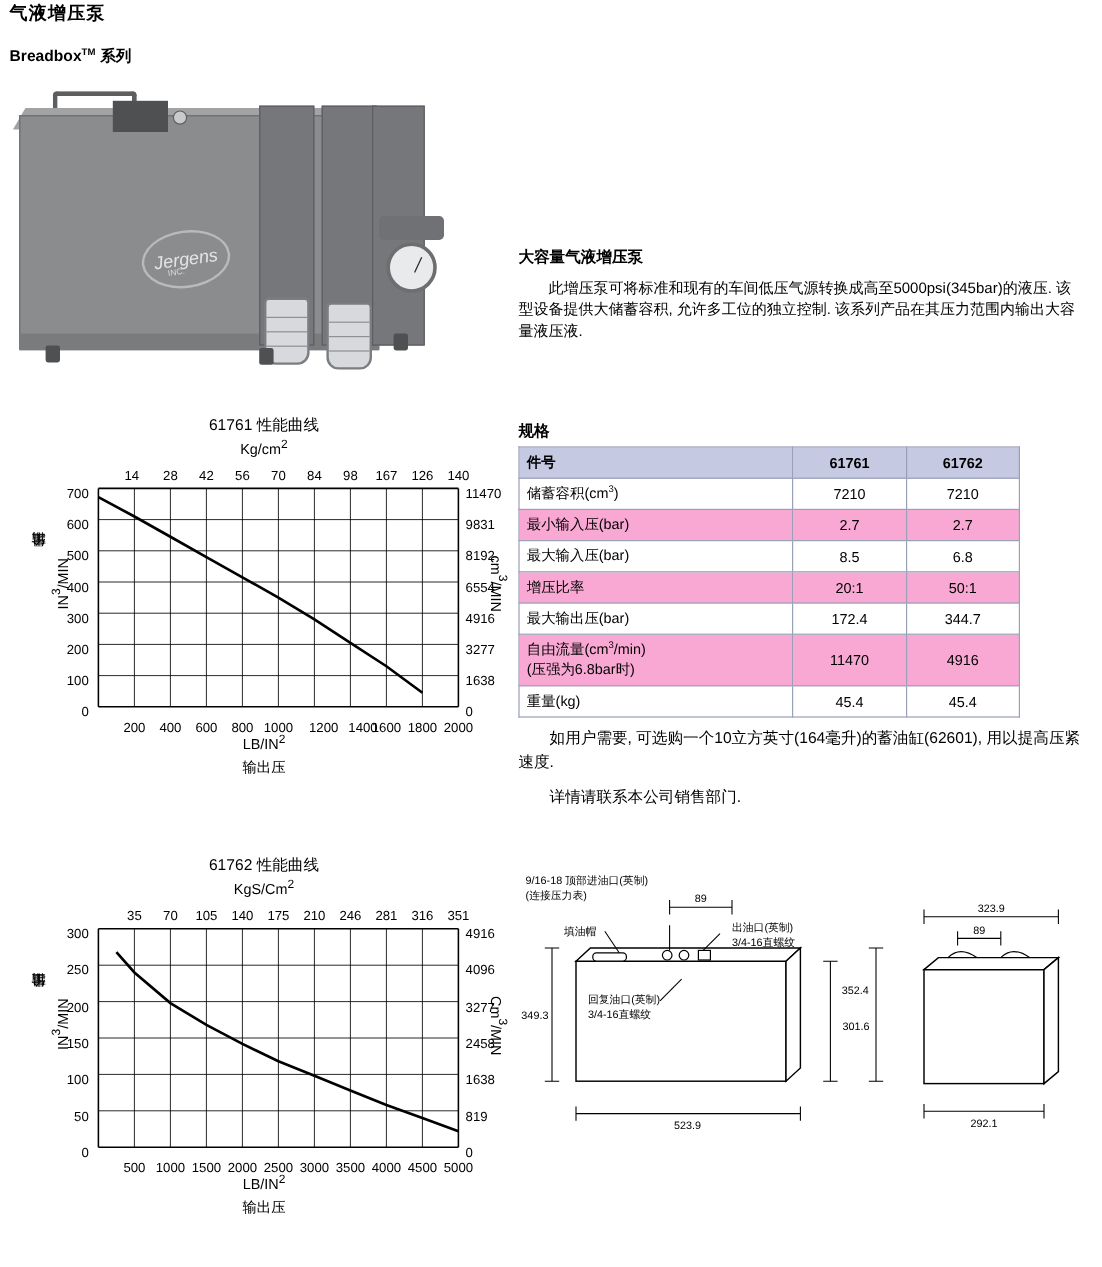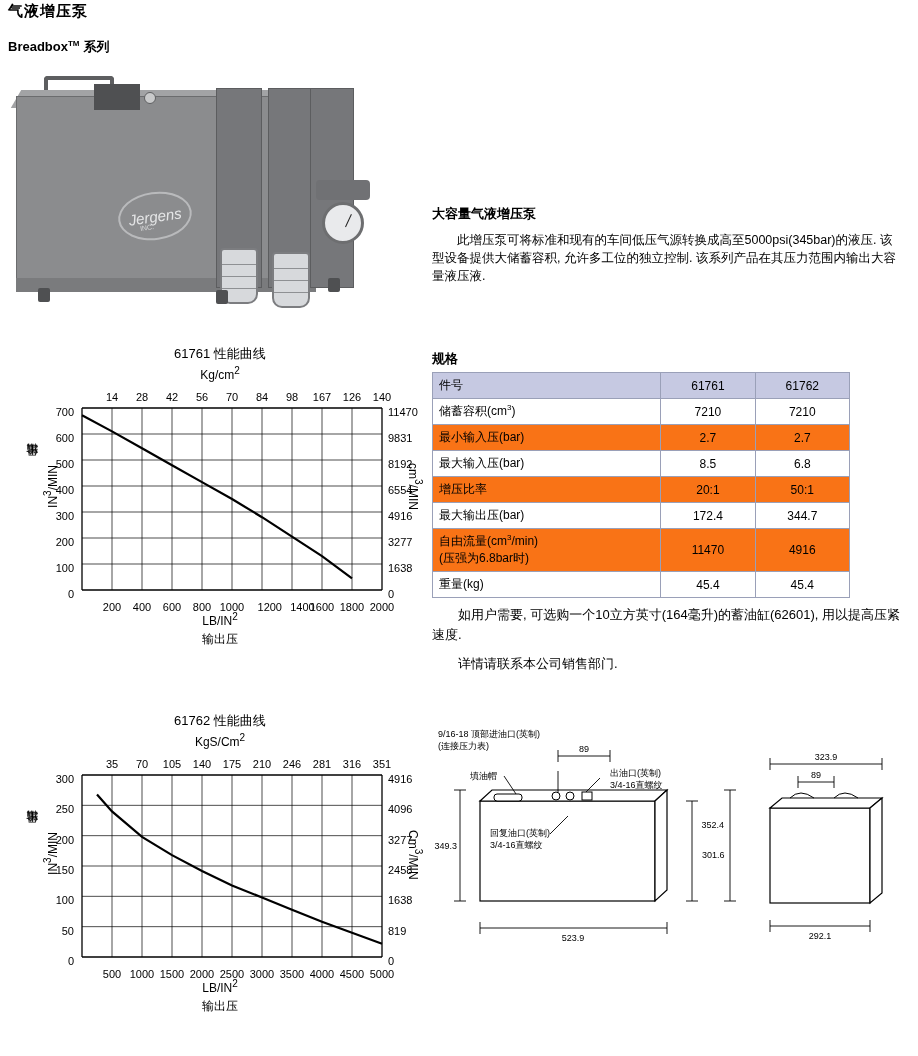--- a/index.html
+++ b/index.html
@@ -112,24 +112,24 @@
   
   .spec-wrap { position:absolute; left:432px; top:350px; width:418px; }
   .spec-title { font-size:13px; font-weight:bold; margin-bottom:4px; }
   table.spec {
     border-collapse:collapse; width:100%; font-size:12px;
   }
   table.spec th, table.spec td {
     border:1px solid #9aa0b8; padding:4px 6px; text-align:center;
   }
   table.spec th.lbl, table.spec td.lbl { text-align:left; }
-  table.spec thead th { background:#c6c9e2; font-weight:normal; }
+  table.spec thead th { background:#c6c9e2; font-weight:bold; }
   table.spec tbody tr.alt td { background:#d9dbef; }
   table.spec tbody tr td { background:#ffffff; }
-  table.spec tbody tr.alt td { background:#f97316; }
+  table.spec tbody tr.alt td { background:#f9a8d4; }
   sup.small { font-size:8px; }
 
   .note-wrap { position:absolute; left:432px; top:605px; width:470px; font-size:13px; line-height:1.5; }
   .note-wrap p { margin:0 0 10px 0; text-indent:2em; }
 
   
   .chart-box { position:absolute; }
   .chart-title { text-align:center; font-size:13px; }
   .chart-sub { text-align:center; font-size:12px; margin-top:2px; }
   .grid-svg { display:block; }
@@ -267,21 +267,21 @@
         <line x1="72" y1="78" x2="372" y2="78" stroke="#000" stroke-width="0.7"></line>
         <line x1="72" y1="104" x2="372" y2="104" stroke="#000" stroke-width="0.7"></line>
         <line x1="72" y1="130" x2="372" y2="130" stroke="#000" stroke-width="0.7"></line>
         <line x1="72" y1="156" x2="372" y2="156" stroke="#000" stroke-width="0.7"></line>
         <line x1="72" y1="182" x2="372" y2="182" stroke="#000" stroke-width="0.7"></line>
         <line x1="72" y1="208" x2="372" y2="208" stroke="#000" stroke-width="1.3"></line>
       </g>
     <polyline id="c1-line" fill="none" stroke="#000" stroke-width="2.2" points="72.0,33.3 102.0,49.4 132.0,66.3 162.0,83.2 192.0,100.1 222.0,117.0 252.0,135.2 282.0,154.7 312.0,174.2 342.0,196.3"></polyline>
   </svg>
   <div id="c1-labels">
-      <div class="ax-label" style="left: 102px; top: 46px; width: 40px; text-align: center; margin-left: -20px;">14</div>
+      <div class="ax-label" style="left: 86px; top: 46px; width: 40px; text-align: right; margin-left: -20px;">14</div>
       <div class="ax-label" style="left: 132px; top: 46px; width: 40px; text-align: center; margin-left: -20px;">28</div>
       <div class="ax-label" style="left: 162px; top: 46px; width: 40px; text-align: center; margin-left: -20px;">42</div>
       <div class="ax-label" style="left: 192px; top: 46px; width: 40px; text-align: center; margin-left: -20px;">56</div>
       <div class="ax-label" style="left: 222px; top: 46px; width: 40px; text-align: center; margin-left: -20px;">70</div>
       <div class="ax-label" style="left: 252px; top: 46px; width: 40px; text-align: center; margin-left: -20px;">84</div>
       <div class="ax-label" style="left: 282px; top: 46px; width: 40px; text-align: center; margin-left: -20px;">98</div>
       <div class="ax-label" style="left: 312px; top: 46px; width: 40px; text-align: center; margin-left: -20px;">167</div>
       <div class="ax-label" style="left: 342px; top: 46px; width: 40px; text-align: center; margin-left: -20px;">126</div>
       <div class="ax-label" style="left: 372px; top: 46px; width: 40px; text-align: center; margin-left: -20px;">140</div>
       <div class="ax-label" style="left: 102px; top: 256px; width: 40px; text-align: center; margin-left: -20px;">200</div>

